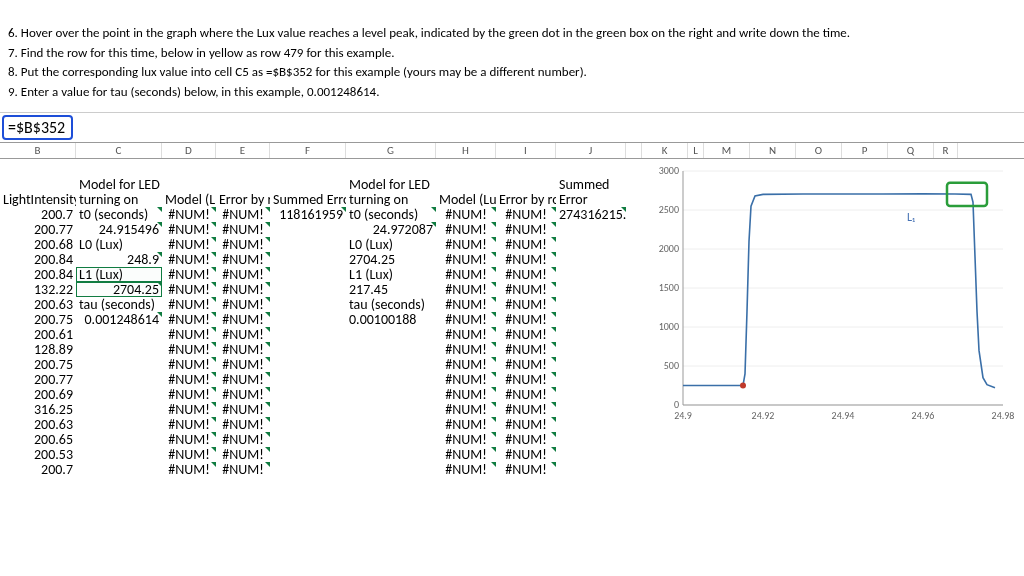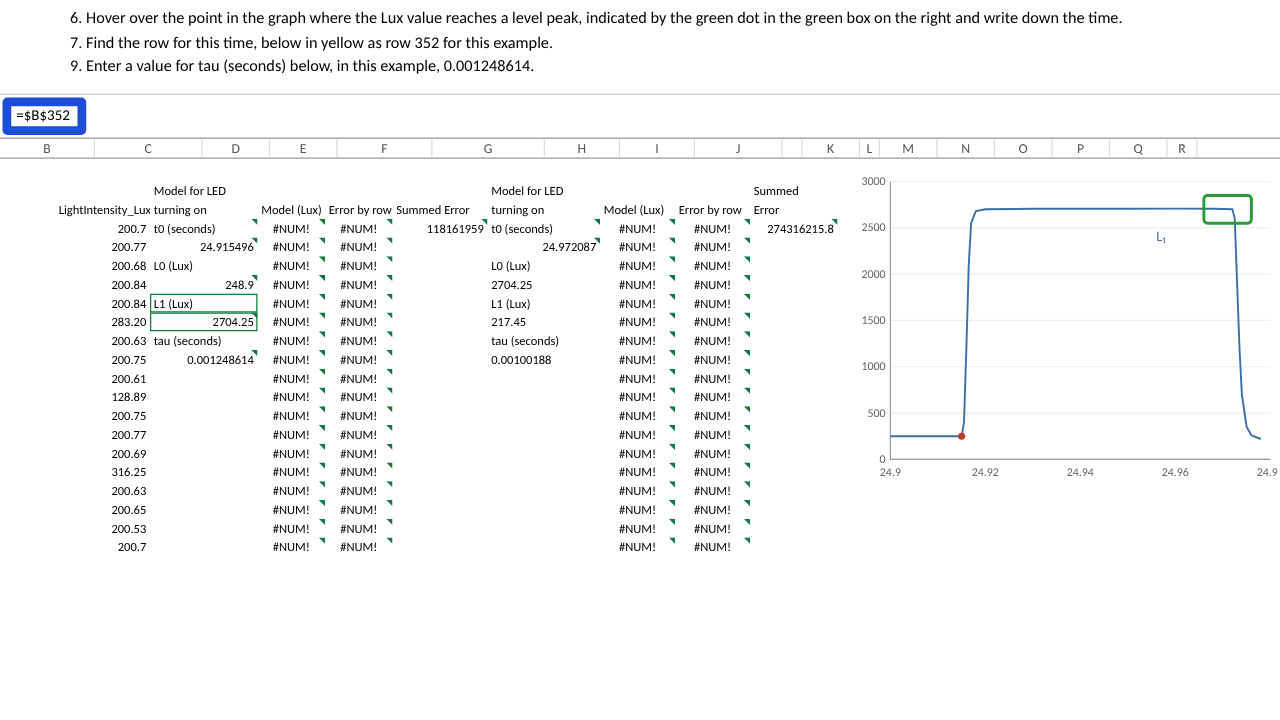--- a/index.html
+++ b/index.html
@@ -4,28 +4,28 @@
 <style>
   * { box-sizing: border-box; }
   body {
     margin: 0;
     font-family: Calibri, Arial, sans-serif;
     font-size: 12px;
     color: #000;
     background: #fff;
     width: 1024px;
   }
-  .instructions { padding: 6px 8px 10px 8px; line-height: 1.35; font-size: 13px; margin-left: 48px; }
+  .instructions { padding: 24px 8px 10px 8px; line-height: 1.35; font-size: 13px; }
   .instructions p { margin: 0 0 2px 0; }
   .formula-row { display: flex; align-items: center; padding: 2px 0 2px 2px; border-top: 1px solid #ccc; }
   .formula-box {
-    border: 7px solid #1d4ed8;
+    border: 2px solid #1d4ed8;
     border-radius: 4px;
     padding: 1px 6px 1px 4px;
-    font-size: 12px;
+    font-size: 16px;
     min-width: 56px;
     background: #fff;
     text-align: right;
   }
   .col-headers {
     display: grid;
     grid-template-columns: 76px 86px 54px 54px 76px 90px 60px 60px 70px 16px 46px 16px 46px 46px 46px 46px 46px 24px;
     border-top: 1px solid #999;
     border-bottom: 1px solid #999;
     background: #fff;
@@ -37,23 +37,22 @@
     border-right: 1px solid #ddd;
     padding: 1px 0;
   }
   .content-area {
     display: flex;
     align-items: flex-start;
   }
   .tbl {
     display: grid;
     grid-template-columns: 76px 86px 54px 54px 76px 90px 60px 60px 70px;
-    font-size: 10px;
+    font-size: 14px;
     padding-top: 18px;
-    padding-left: 44px;
   }
   .cell { position: relative; padding: 0 3px; height: 15px; line-height: 15px; overflow: hidden; white-space: nowrap; }
   .r { text-align: right; }
   .c { text-align: center; }
   .l { text-align: left; }
   .tri::after {
     content: "";
     position: absolute;
     top: 0; right: 0;
     width: 0; height: 0;
@@ -69,21 +68,22 @@
   .series { fill: none; stroke: #3a6fa8; stroke-width: 1.6; }
   .reddot { fill: #c0392b; }
   .peak-box { stroke: #2a9d3a; stroke-width: 2.5; fill: none; rx: 3; }
   .l1label { fill: #4672b4; font-size: 12px; }
 </style>
 </head>
 <body>
 
 <div class="instructions">
   <p>6. Hover over the point in the graph where the Lux value reaches a level peak, indicated by the green dot in the green box on the right and write down the time.</p>
-  <p>7. Find the row for this time, below in yellow as row 352 for this example.</p>
+  <p>7. Find the row for this time, below in yellow as row 479 for this example.</p>
+  <p>8. Put the corresponding lux value into cell C5 as =$B$352 for this example (yours may be a different number).</p>
   <p>9. Enter a value for tau (seconds) below, in this example, 0.001248614.</p>
 </div>
 
 <div class="formula-row">
   <div class="formula-box">=$B$352</div>
 </div>
 
 <div class="col-headers" id="col-headers">
     <div class="ch">B</div>
     <div class="ch">C</div>
@@ -164,21 +164,21 @@
       <div class="cell "></div>
       <div class="cell r">200.84</div>
       <div class="cell l sel">L1 (Lux)</div>
       <div class="cell c tri">#NUM!</div>
       <div class="cell c tri">#NUM!</div>
       <div class="cell "></div>
       <div class="cell l">L1 (Lux)</div>
       <div class="cell c tri">#NUM!</div>
       <div class="cell c tri">#NUM!</div>
       <div class="cell "></div>
-      <div class="cell r">283.20</div>
+      <div class="cell r">132.22</div>
       <div class="cell r tri sel">2704.25</div>
       <div class="cell c tri">#NUM!</div>
       <div class="cell c tri">#NUM!</div>
       <div class="cell "></div>
       <div class="cell l">217.45</div>
       <div class="cell c tri">#NUM!</div>
       <div class="cell c tri">#NUM!</div>
       <div class="cell "></div>
       <div class="cell r">200.63</div>
       <div class="cell l">tau (seconds)</div>

